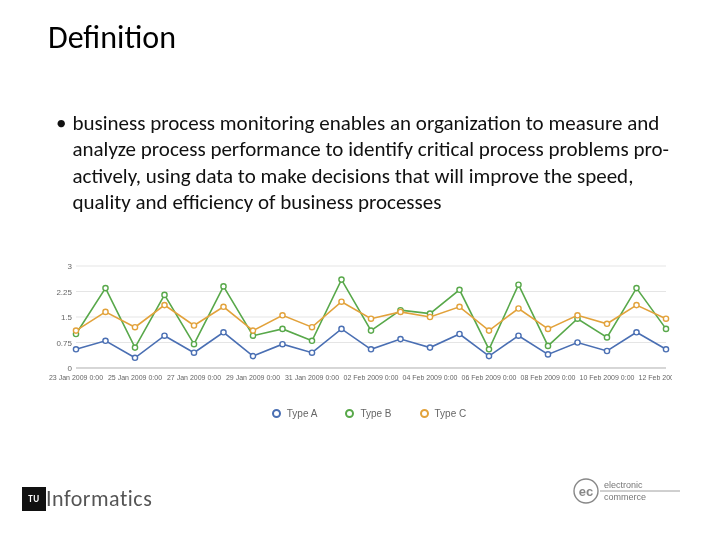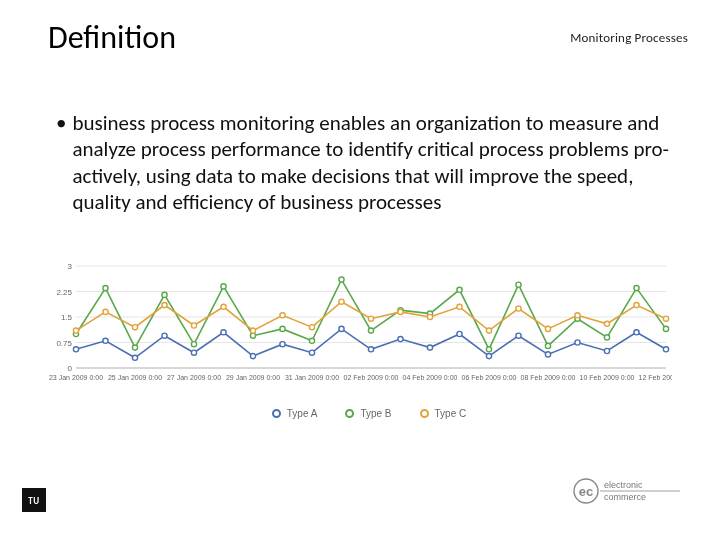--- a/index.html
+++ b/index.html
@@ -146,21 +146,20 @@
     right: 16px;
     bottom: 2px;
     font-family: Arial, sans-serif;
   }
 </style>
 </head>
 <body>
 
 <div class="slide">
 
-  <div class="header-label">Monitoring Processes</div>
 
   <div class="title">Definition</div>
 
   <div class="body-text">
     <div class="bullet-row">
       <span class="dot">•</span>
       <span>business process monitoring enables an organization to measure and analyze process performance to identify critical process problems pro-actively, using data to make decisions that will improve the speed, quality and efficiency of business processes</span>
     </div>
   </div>
 
@@ -267,20 +266,21 @@
         <span class="item">
           <span class="swatch" style="color: rgb(226, 162, 59);"></span>
           <span>Type C</span>
         </span>
       </div>
   </div>
 
   <div class="footer">
     <div class="tu-logo">
       <div class="tu-badge">TU</div>
+      <div class="tu-word">Informatics</div>
     </div>
     <div class="ec-logo">
       <svg width="110" height="30">
         <circle cx="14" cy="15" r="12" fill="none" stroke="#888" stroke-width="1.4"></circle>
         <text x="14" y="20" text-anchor="middle" font-size="13" font-weight="700" fill="#888" font-family="Arial">ec</text>
         <line x1="28" y1="15" x2="108" y2="15" stroke="#888" stroke-width="0.8"></line>
         <text x="32" y="12" font-size="9" fill="#777" font-family="Arial">electronic</text>
         <text x="32" y="24" font-size="9" fill="#777" font-family="Arial">commerce</text>
       </svg>
     </div>

